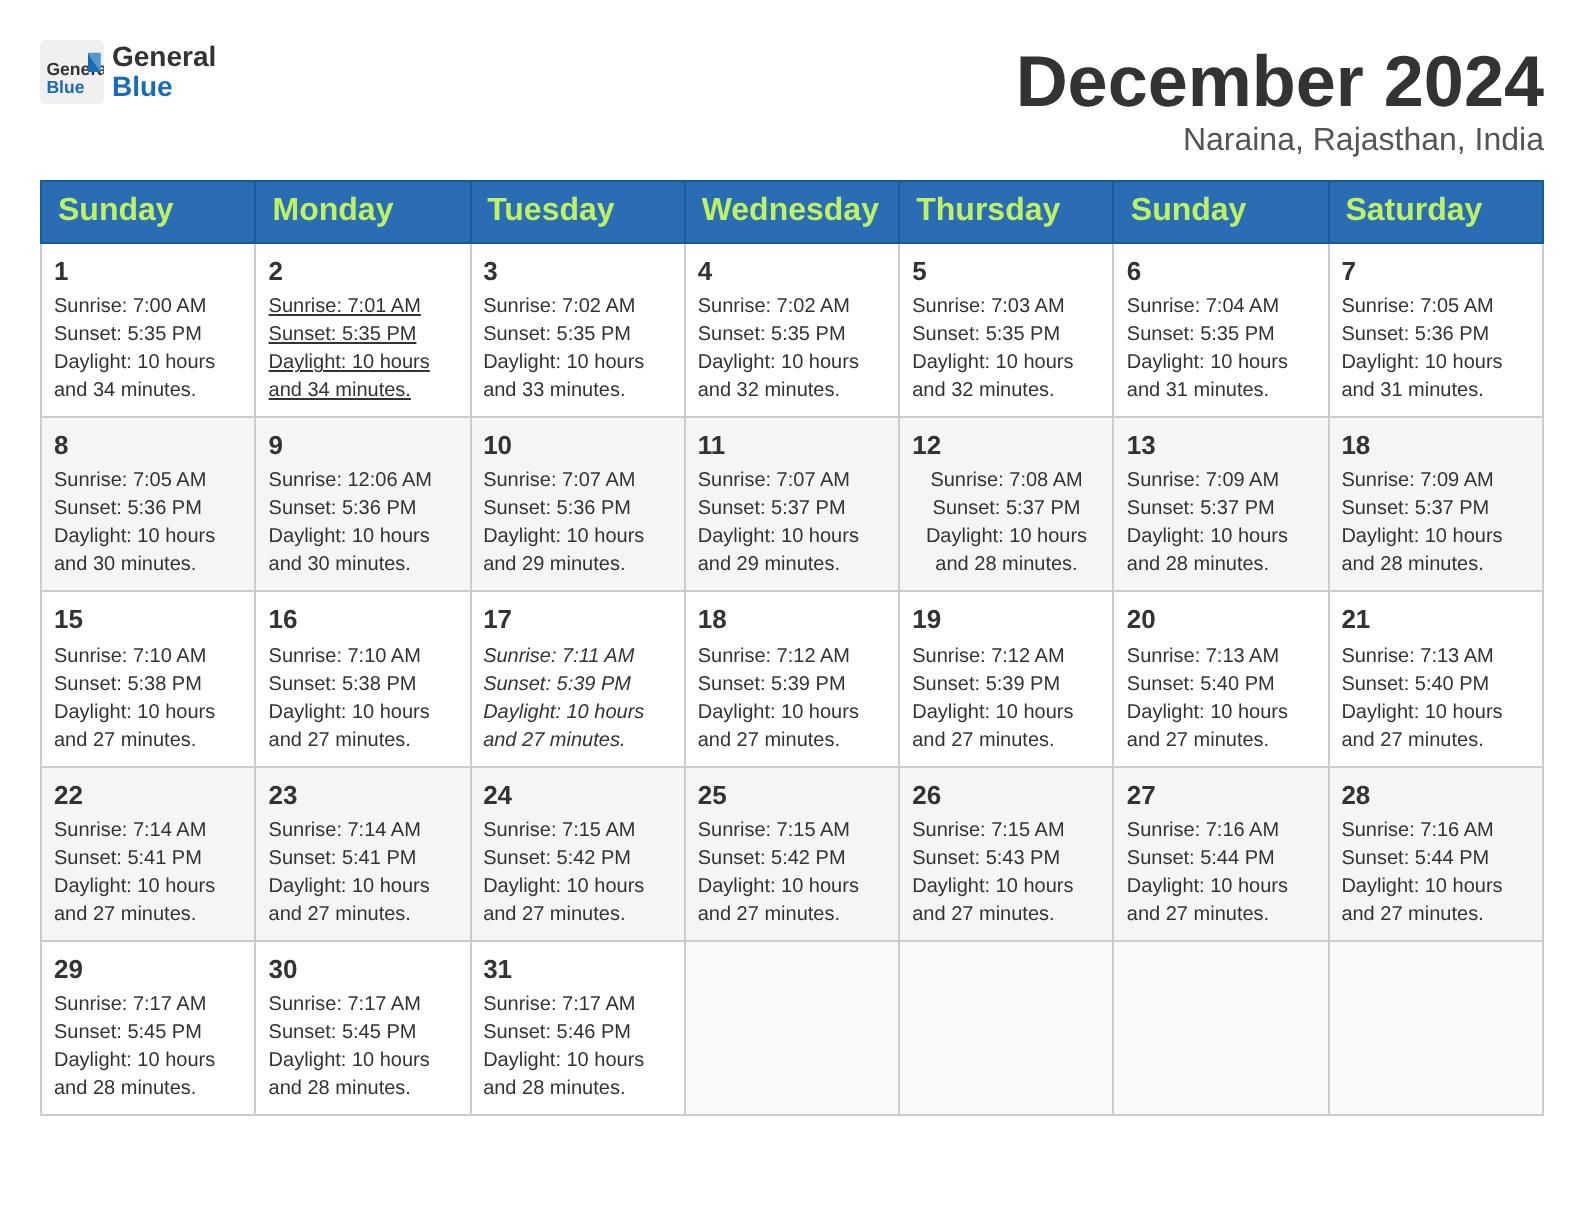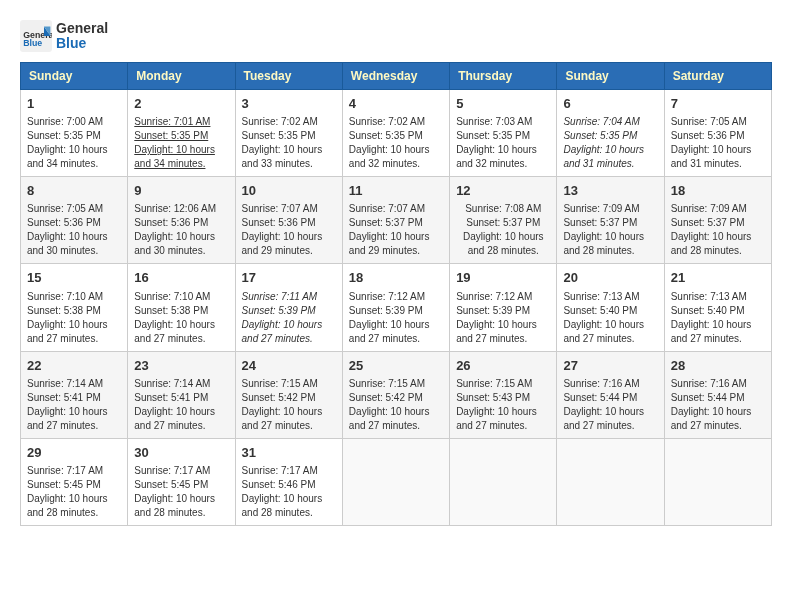--- a/index.html
+++ b/index.html
@@ -37,24 +37,24 @@
       font-size: 16px;
       color: #555;
     }
     .calendar {
       width: 100%;
       border-collapse: collapse;
       font-size: 10.5px;
     }
     .calendar th {
       background-color: #2a6db5;
-      color: #fef9c3;
+      color: #bef264;
       text-align: left;
       padding: 6px 8px;
-      font-size: 12px;
+      font-size: 16px;
       font-weight: bold;
       border: 1px solid #1a5a9a;
     }
     .calendar td {
       vertical-align: top;
       border: 1px solid #ccc;
       padding: 5px 6px;
       width: 107px;
       min-height: 80px;
       background: #fff;
@@ -89,20 +89,24 @@
       <text x="4" y="22" font-size="11" font-weight="bold" fill="#333" font-family="Arial">General</text>
       <text x="4" y="33" font-size="11" font-weight="bold" fill="#1a6bb5" font-family="Arial">Blue</text>
       <polygon points="30,8 38,20 30,20" fill="#1a6bb5"></polygon>
       <polygon points="30,8 38,20 38,8" fill="#5599cc"></polygon>
     </svg>
     <div style="line-height:1.1">
       <div style="font-weight:bold;color:#333;font-size:14px;">General</div>
       <div style="font-weight:bold;color:#1a6bb5;font-size:14px;">Blue</div>
     </div>
   </div>
+  <div class="title-area">
+    <div class="month-title">December 2024</div>
+    <div class="subtitle">Naraina, Rajasthan, India</div>
+  </div>
 </div>
 
 <table class="calendar">
   <thead>
     <tr>
     <th>Sunday</th>
         <th>Monday</th>
         <th>Tuesday</th>
         <th>Wednesday</th>
         <th>Thursday</th>
@@ -142,21 +146,21 @@
         </td>
         <td>
           <span class="day-number">5</span>
           <div class="day-info" style="white-space: pre-line;">Sunrise: 7:03 AM
 Sunset: 5:35 PM
 Daylight: 10 hours
 and 32 minutes.</div>
         </td>
         <td>
           <span class="day-number">6</span>
-          <div class="day-info" style="white-space: pre-line; font-style: italic;">Sunrise: 7:04 AM
+          <div class="day-info" style="white-space: pre-line;">Sunrise: 7:04 AM
 Sunset: 5:35 PM
 Daylight: 10 hours
 and 31 minutes.</div>
         </td>
         <td>
           <span class="day-number">7</span>
           <div class="day-info" style="white-space: pre-line;">Sunrise: 7:05 AM
 Sunset: 5:36 PM
 Daylight: 10 hours
 and 31 minutes.</div>

